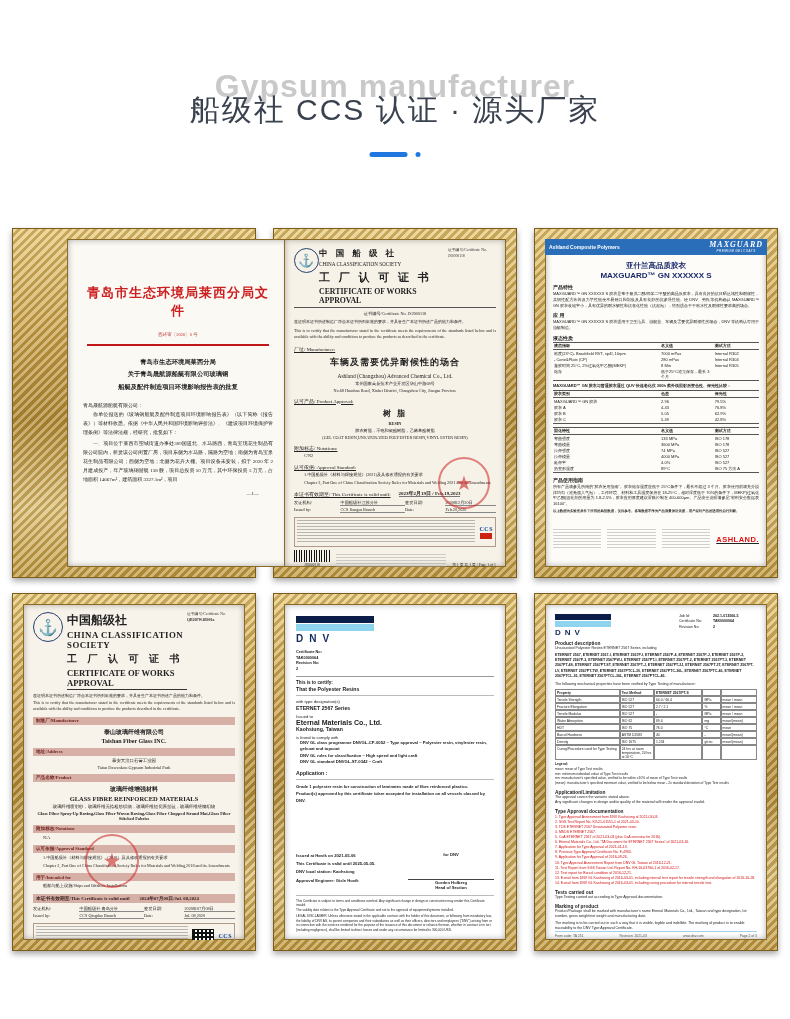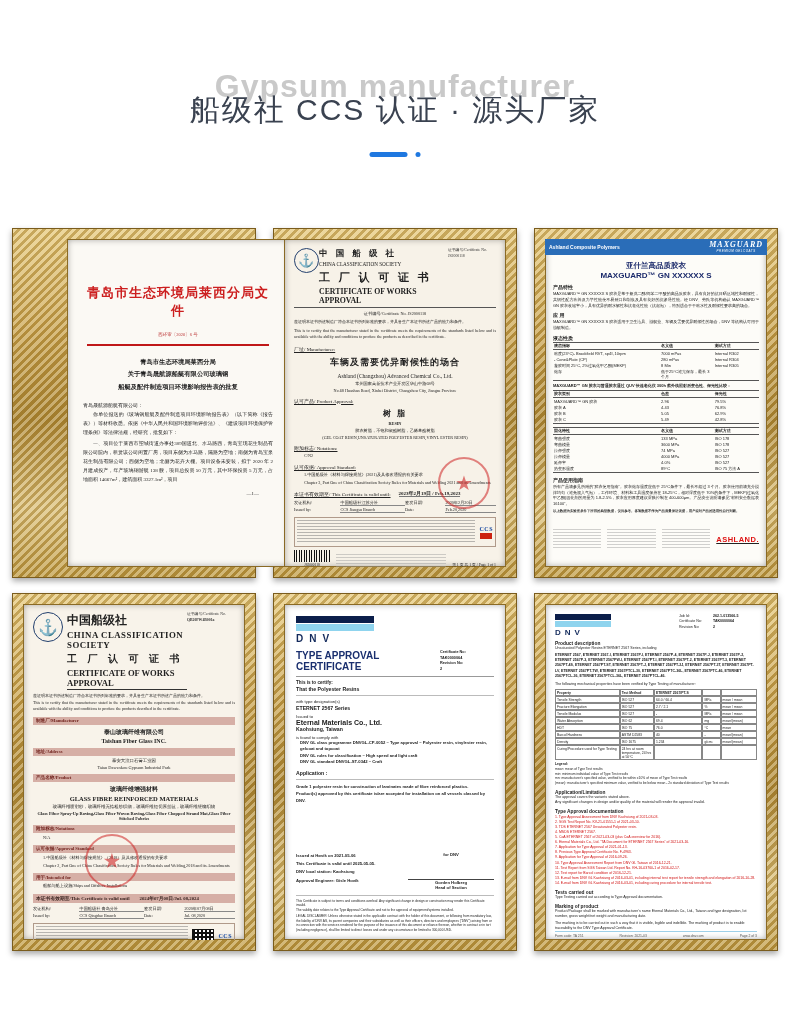--- a/index.html
+++ b/index.html
@@ -456,21 +456,20 @@
   </div>
 
   <div class="frame">
     <div class="paper p5">
       <div class="dnvbars">
         <div class="b1"></div>
         <div class="b2"></div>
         <div class="dnvtxt">DNV</div>
       </div>
       <div class="trow1">
-        <div class="bigt">TYPE APPROVAL CERTIFICATE</div>
         <div class="meta">
             <div class="ml">Certificate No:</div>
             <div class="ml">TAK0000064</div>
             <div class="ml">Revision No:</div>
             <div class="ml">2</div>
           </div>
       </div>
       <div class="hr5"></div>
       <div class="l1">This is to certify:</div>
       <div class="b1t">That the Polyester Resins</div>

